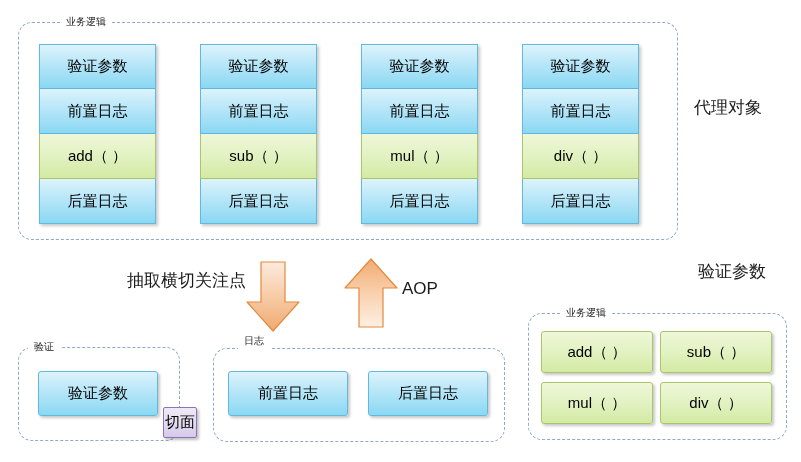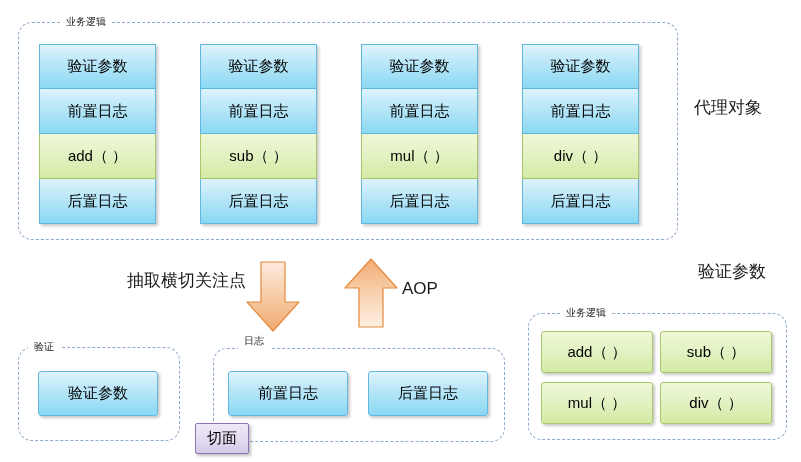--- a/index.html
+++ b/index.html
@@ -169,21 +169,21 @@
 
   <div class="group" style="left:18px; top:347px; width:162px; height:94px;"></div>
   <div class="group-label" style="left:28px; top:338px;">验证</div>
   <div class="cell cell-blue shadowbox rounded3" style="left:38px; top:371px; width:120px; height:45px;">验证参数</div>
 
   <div class="group" style="left:213px; top:348px; width:292px; height:94px;"></div>
   <div class="group-label" style="left:238px; top:332px;">日志</div>
   <div class="cell cell-blue shadowbox rounded3" style="left:228px; top:371px; width:120px; height:45px;">前置日志</div>
   <div class="cell cell-blue shadowbox rounded3" style="left:368px; top:371px; width:120px; height:45px;">后置日志</div>
 
-  <div class="aspect-pill" style="left:163px; top:423px; width:54px; height:31px;margin-left:32px;">切面</div>
+  <div class="aspect-pill" style="left:163px; top:407px; width:34px; height:31px;">切面</div>
 
   <div class="free-label" style="left:698px; top:263px;">验证参数</div>
 
   <div class="group" style="left:528px; top:313px; width:259px; height:127px;"></div>
   <div class="group-label" style="left:560px; top:304px;">业务逻辑</div>
 
   <div class="cell cell-green shadowbox rounded3" style="left:541px; top:331px; width:112px; height:42px;">add（ ）</div>
   <div class="cell cell-green shadowbox rounded3" style="left:660px; top:331px; width:112px; height:42px;">sub（ ）</div>
   <div class="cell cell-green shadowbox rounded3" style="left:541px; top:382px; width:112px; height:42px;">mul（ ）</div>
   <div class="cell cell-green shadowbox rounded3" style="left:660px; top:382px; width:112px; height:42px;">div（ ）</div>

